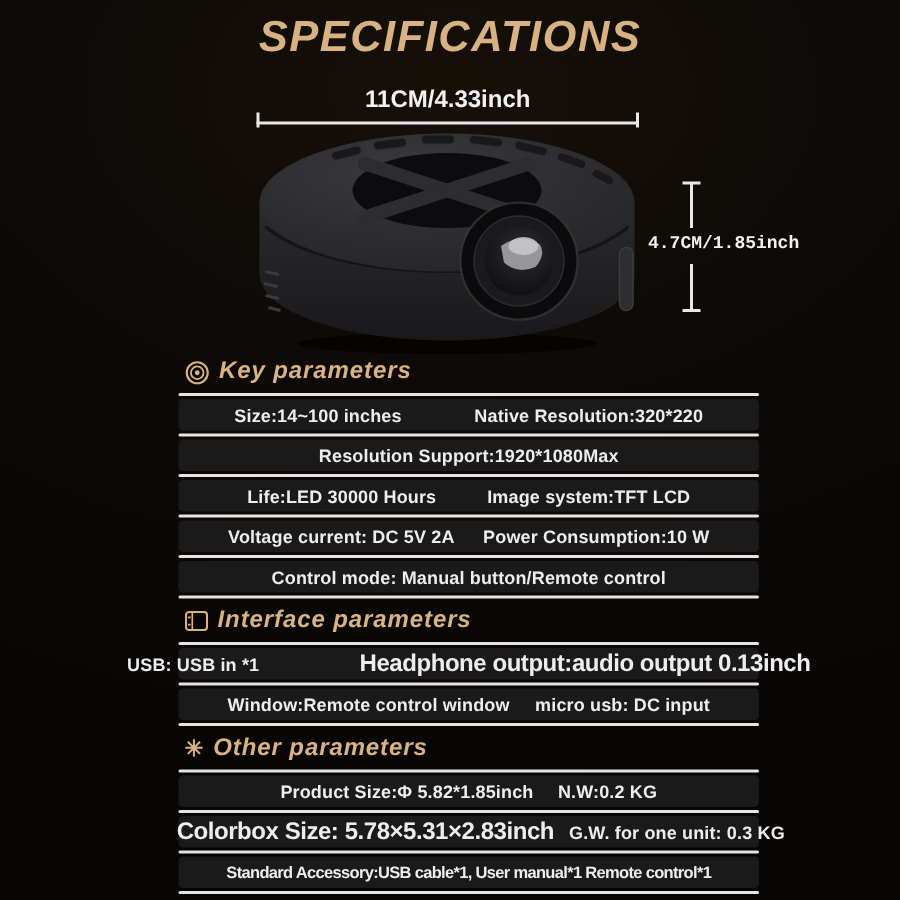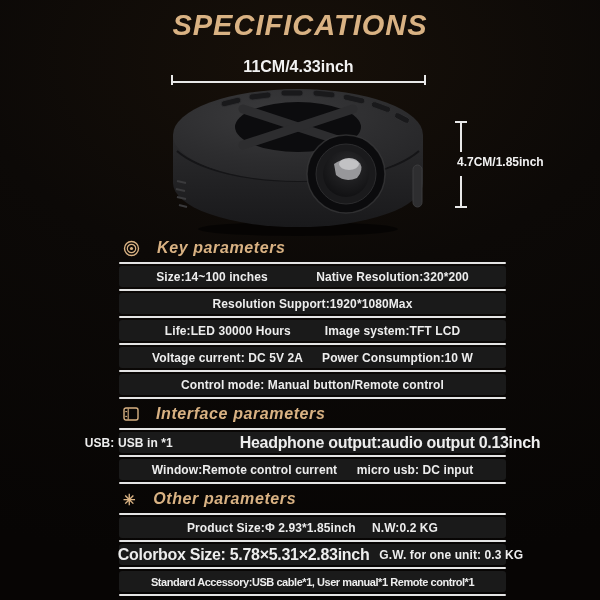--- a/index.html
+++ b/index.html
@@ -17,28 +17,28 @@
   .dimw-label{position:absolute;top:58px;left:171px;width:255px;text-align:center;
     color:#f2f2f2;font-size:16px;font-weight:bold;}
   .hline{position:absolute;top:81px;left:171px;width:255px;height:2px;background:#e8e8e8;}
   .htick{position:absolute;top:75px;width:2px;height:10px;background:#e8e8e8;}
   .htick.l{left:171px}.htick.r{left:424px}
   
   .vseg{position:absolute;left:460px;width:2px;background:#e8e8e8;}
   .vseg.a{top:122px;height:30px}.vseg.b{top:176px;height:32px}
   .vtick{position:absolute;left:455px;width:12px;height:2px;background:#e8e8e8;}
   .vtick.t{top:121px}.vtick.b{top:206px}
-  .dimh-label{position:absolute;left:457px;top:155px;color:#f2f2f2;
-    font-size:12px;font-weight:bold;white-space:nowrap;}
+  .dimh-label{position:absolute;left:432px;top:155px;color:#f2f2f2;
+    font-size:12px;font-weight:bold;white-space:nowrap;font-family:Liberation Mono, monospace;}
   
   .projector{position:absolute;left:163px;top:85px;width:272px;height:152px;}
   
   .specs{position:absolute;left:119px;top:237px;width:387px;}
   .section + .section{margin-top:4px;}
-  .sec-header{display:flex;align-items:center;gap:17px;height:22px;margin:0 0 3px 4px;
+  .sec-header{display:flex;align-items:center;gap:6px;height:22px;margin:0 0 3px 4px;
     color:#d9b283;font-size:16px;font-weight:bold;font-style:italic;letter-spacing:.6px;}
   .sec-icon{flex:0 0 auto;}
   .star-glyph{font-style:normal;font-size:15px;line-height:1;color:#d9b283;}
   .divider{height:2px;background:#e4e4e4;border-radius:2px;}
   .row{display:flex;align-items:center;height:19px;margin:2px 0;padding:1px 4px;
     background:#1a1a1a;border-radius:3px;color:#ededed;
     font-size:12px;font-weight:bold;letter-spacing:.1px;white-space:nowrap;justify-content:center;}
   .row span{white-space:nowrap;}
   .cw155{width:155px;flex-shrink:0}
   .cw160{width:160px;flex-shrink:0}
@@ -128,21 +128,21 @@
         <svg class="sec-icon" width="17" height="17" viewBox="0 0 17 17" fill="none" stroke="#d9b283">
           <circle cx="8.5" cy="8.5" r="7" stroke-width="1.4"></circle>
           <circle cx="8.5" cy="8.5" r="4.2" stroke-width="1.2"></circle>
           <circle cx="8.5" cy="8.5" r="1.6" fill="#d9b283" stroke="none"></circle>
         </svg>
         <span>Key parameters</span>
       </div>
       <div class="divider"></div>
       <div class="row">
         <span class="cw160">Size:14~100 inches</span>
-        <span>Native Resolution:320*200</span>
+        <span>Native Resolution:320*220</span>
       </div>
       <div class="divider"></div>
       <div class="row">
         <span>Resolution Support:1920*1080Max</span>
       </div>
       <div class="divider"></div>
       <div class="row">
         <span class="cw160">Life:LED 30000 Hours</span>
         <span>Image system:TFT LCD</span>
       </div>
@@ -168,34 +168,34 @@
         </svg>
         <span>Interface parameters</span>
       </div>
       <div class="divider"></div>
       <div class="row">
         <span class="cw155">USB: USB in *1</span>
         <span class="tight">Headphone output:audio output 0.13inch</span>
       </div>
       <div class="divider"></div>
       <div class="row">
-        <span class="cw205">Window:Remote control current</span>
+        <span class="cw205">Window:Remote control window</span>
         <span>micro usb: DC input</span>
       </div>
       <div class="divider"></div>
     </div>
 
     <div class="section">
       <div class="sec-header">
         <span class="star-glyph">✳</span>
         <span>Other parameters</span>
       </div>
       <div class="divider"></div>
       <div class="row">
-        <span class="cw185">Product Size:Φ 2.93*1.85inch</span>
+        <span class="cw185">Product Size:Φ 5.82*1.85inch</span>
         <span>N.W:0.2 KG</span>
       </div>
       <div class="divider"></div>
       <div class="row gap10">
         <span class="tight">Colorbox Size: 5.78×5.31×2.83inch</span>
         <span>G.W. for one unit: 0.3 KG</span>
       </div>
       <div class="divider"></div>
       <div class="row">
         <span class="xtight">Standard Accessory:USB cable*1, User manual*1 Remote control*1</span>

